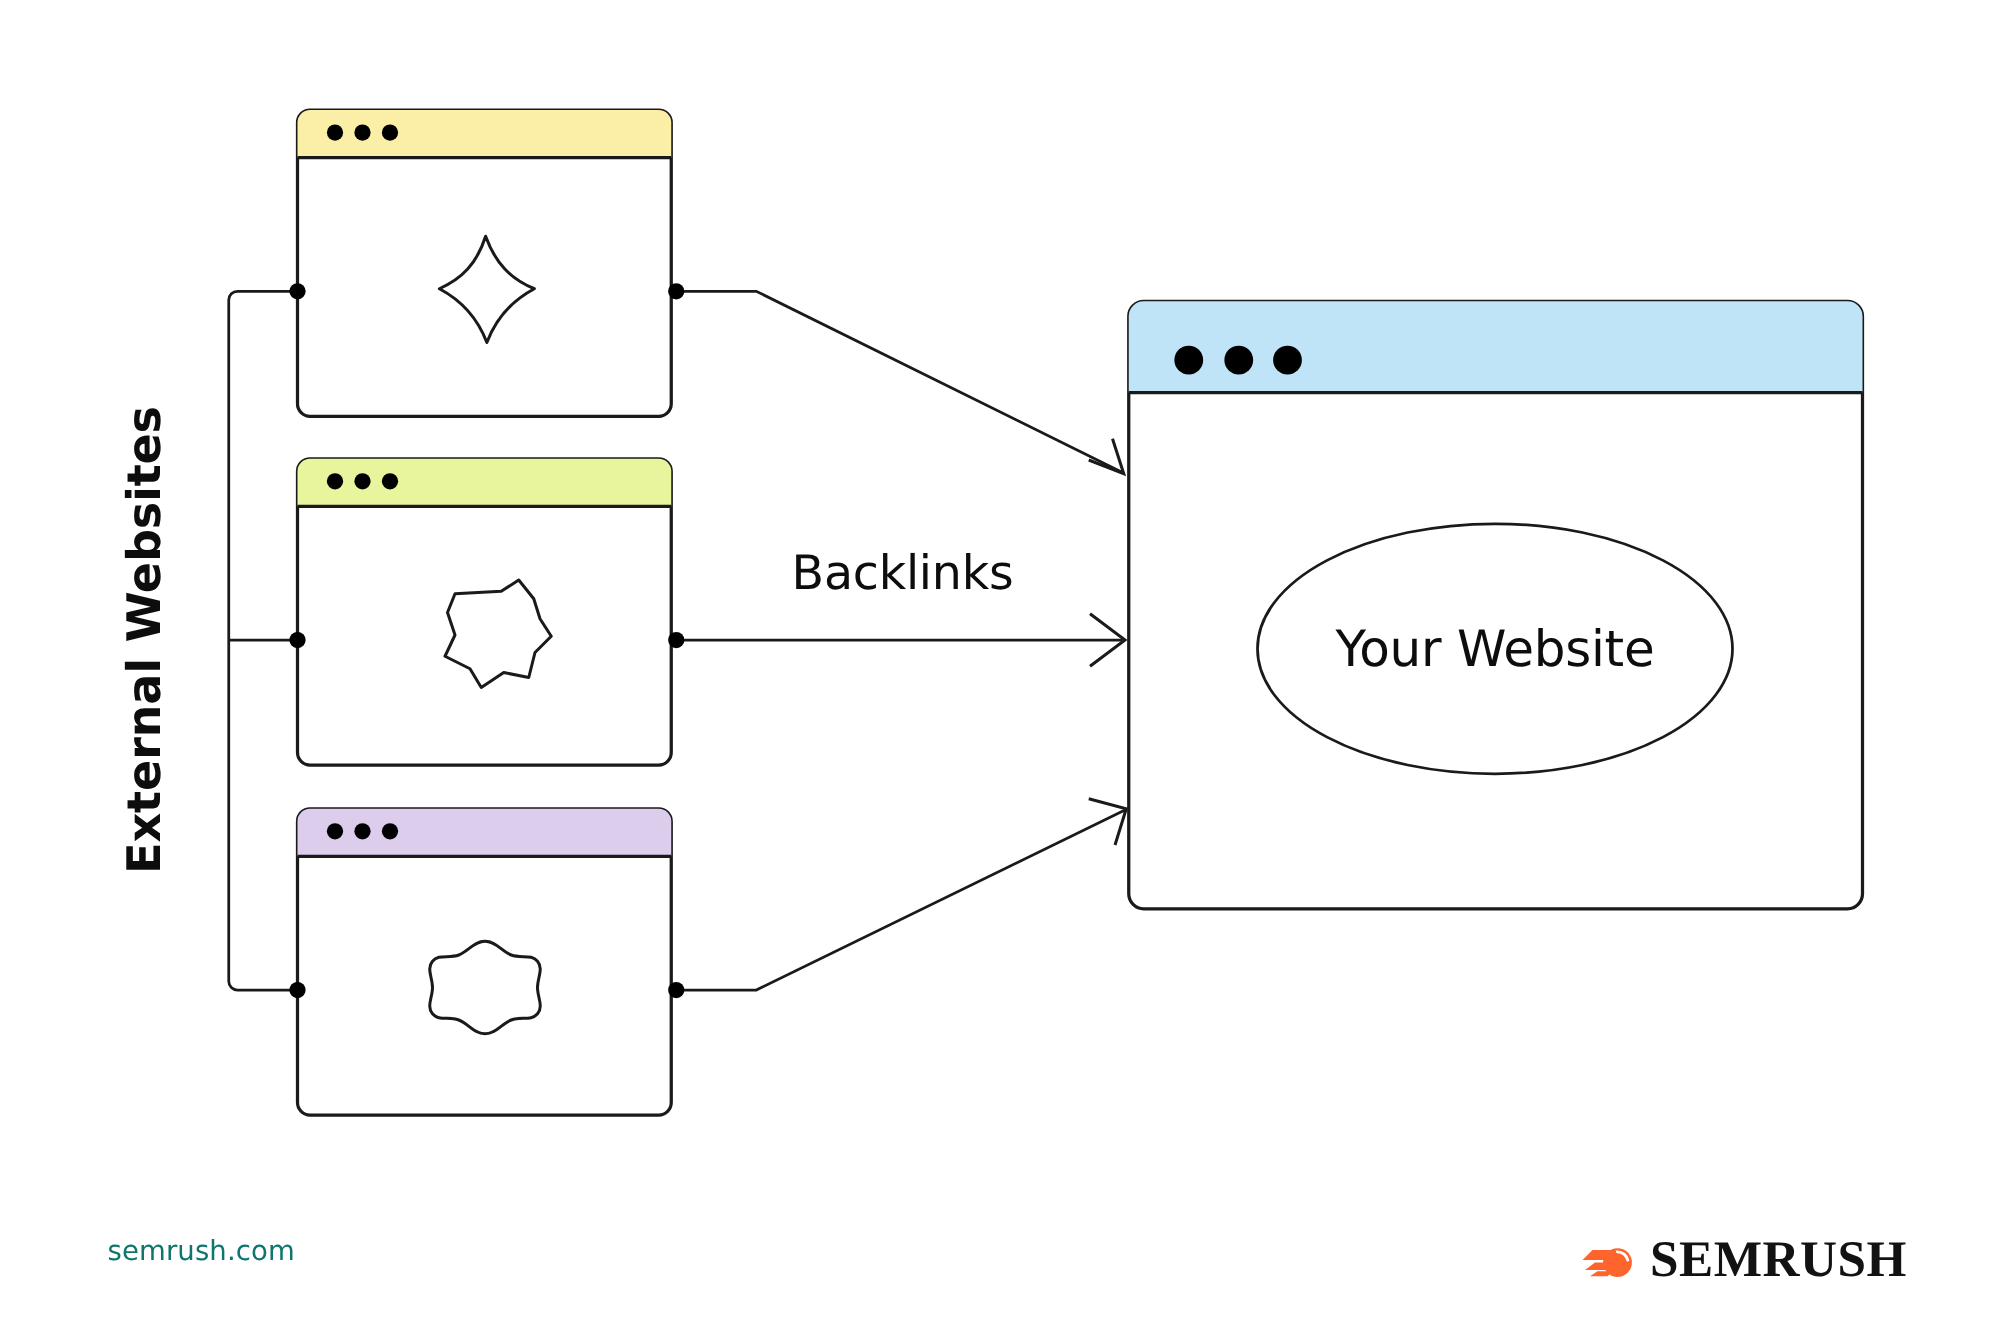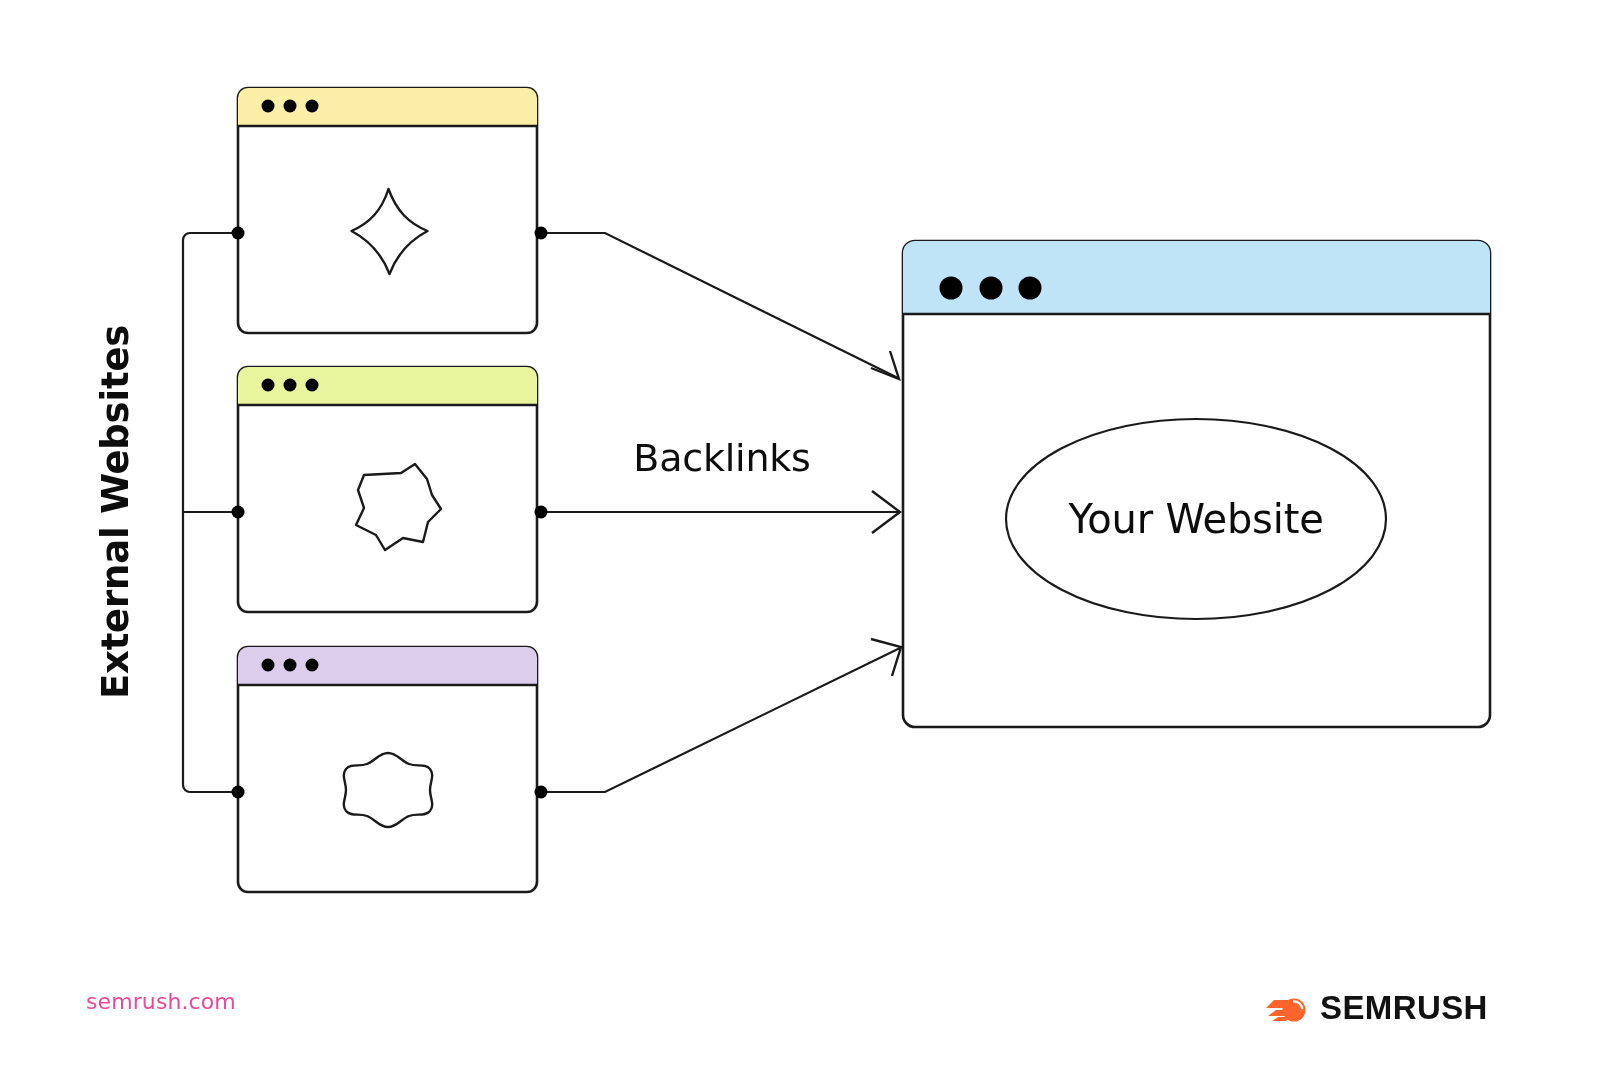--- a/index.html
+++ b/index.html
@@ -62,47 +62,47 @@
     letter-spacing: -0.2px;
   }
 
   
   #footer-source {
     position: absolute;
     left: 86px;
     top: 989px;
     font-size: 22px;
     font-weight: 400;
-    color: #ec4899;
+    color: #0f766e;
     letter-spacing: 0.1px;
     white-space: nowrap;
   }
   #brand-logo {
     position: absolute;
     left: 1264px;
     top: 986px;
     height: 42px;
     display: flex;
     align-items: center;
     gap: 10px;
     white-space: nowrap;
   }
   #brand-logo .brand-mark {
     width: 46px;
     height: 42px;
     flex: 0 0 auto;
     display: block;
   }
   #brand-logo .brand-word {
-    font-size: 33px;
+    font-size: 41px;
     font-weight: 700;
     letter-spacing: 0.4px;
     color: #121212;
     line-height: 1;
-    font-family: Liberation Sans, sans-serif;
+    font-family: Liberation Serif, serif;
   }
 </style>
 </head>
 <body>
 
 <div id="stage">
 
   <svg id="diagram" viewBox="0 0 1600 1070" xmlns="http://www.w3.org/2000/svg">
 
     <g>

